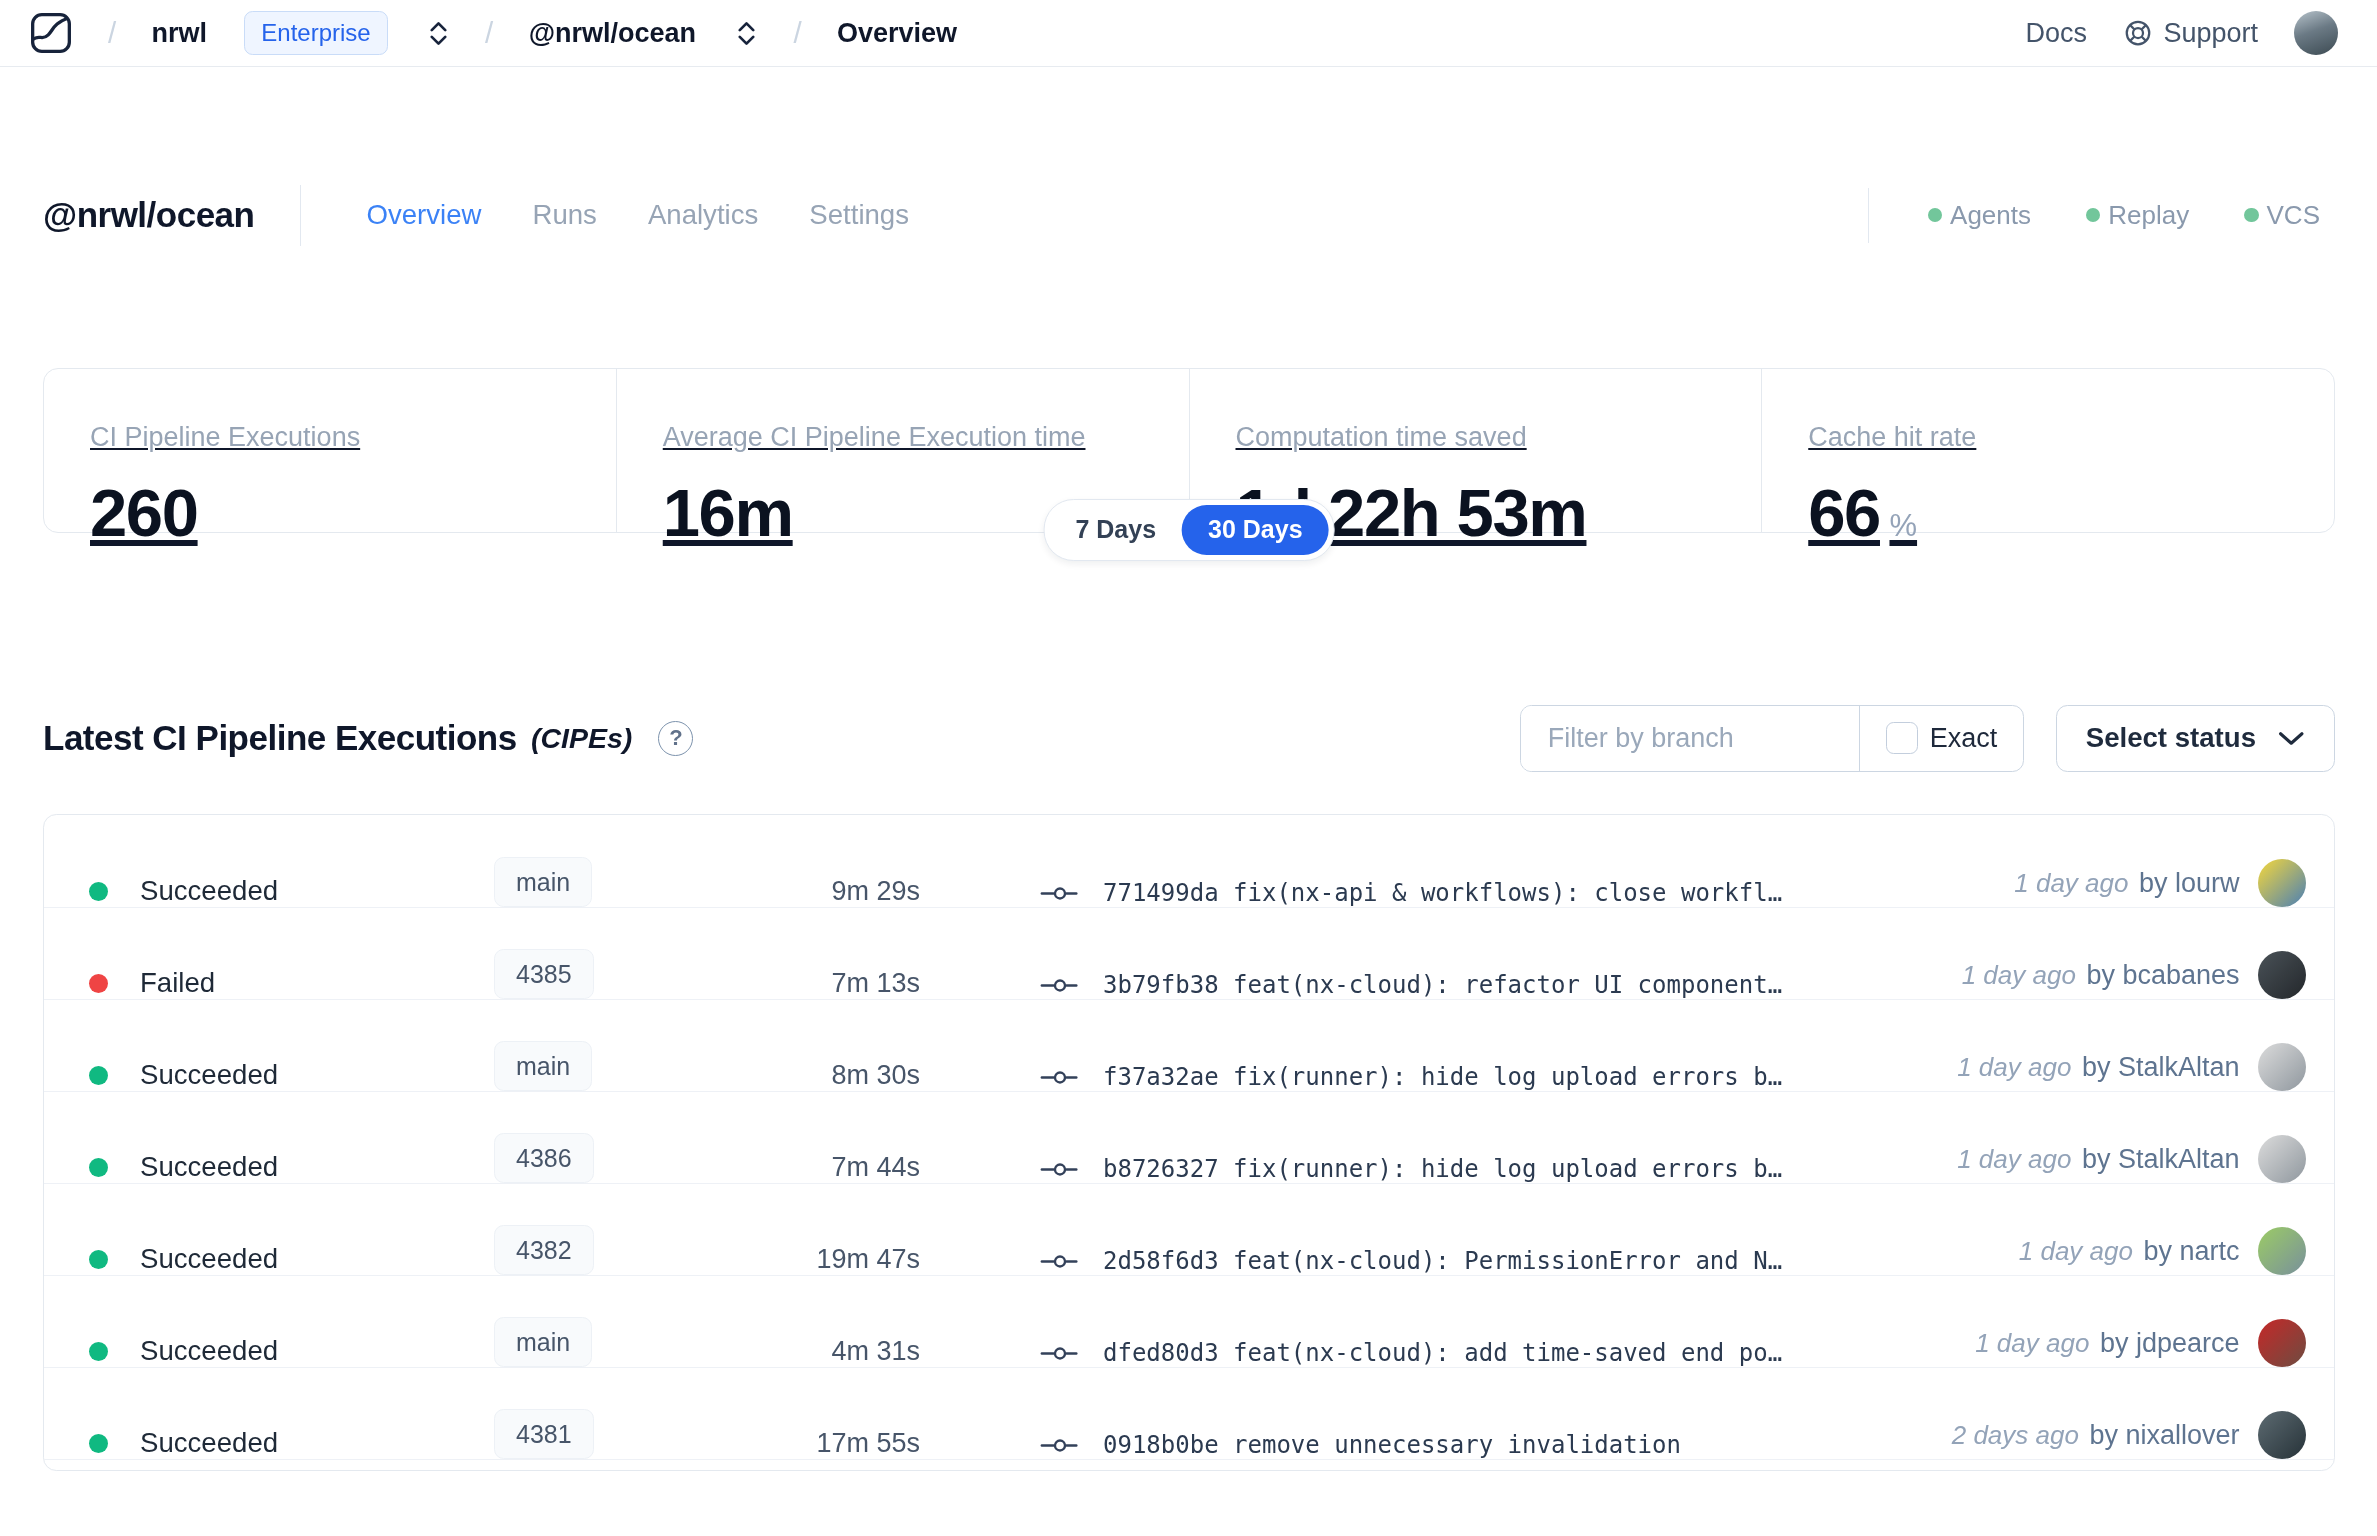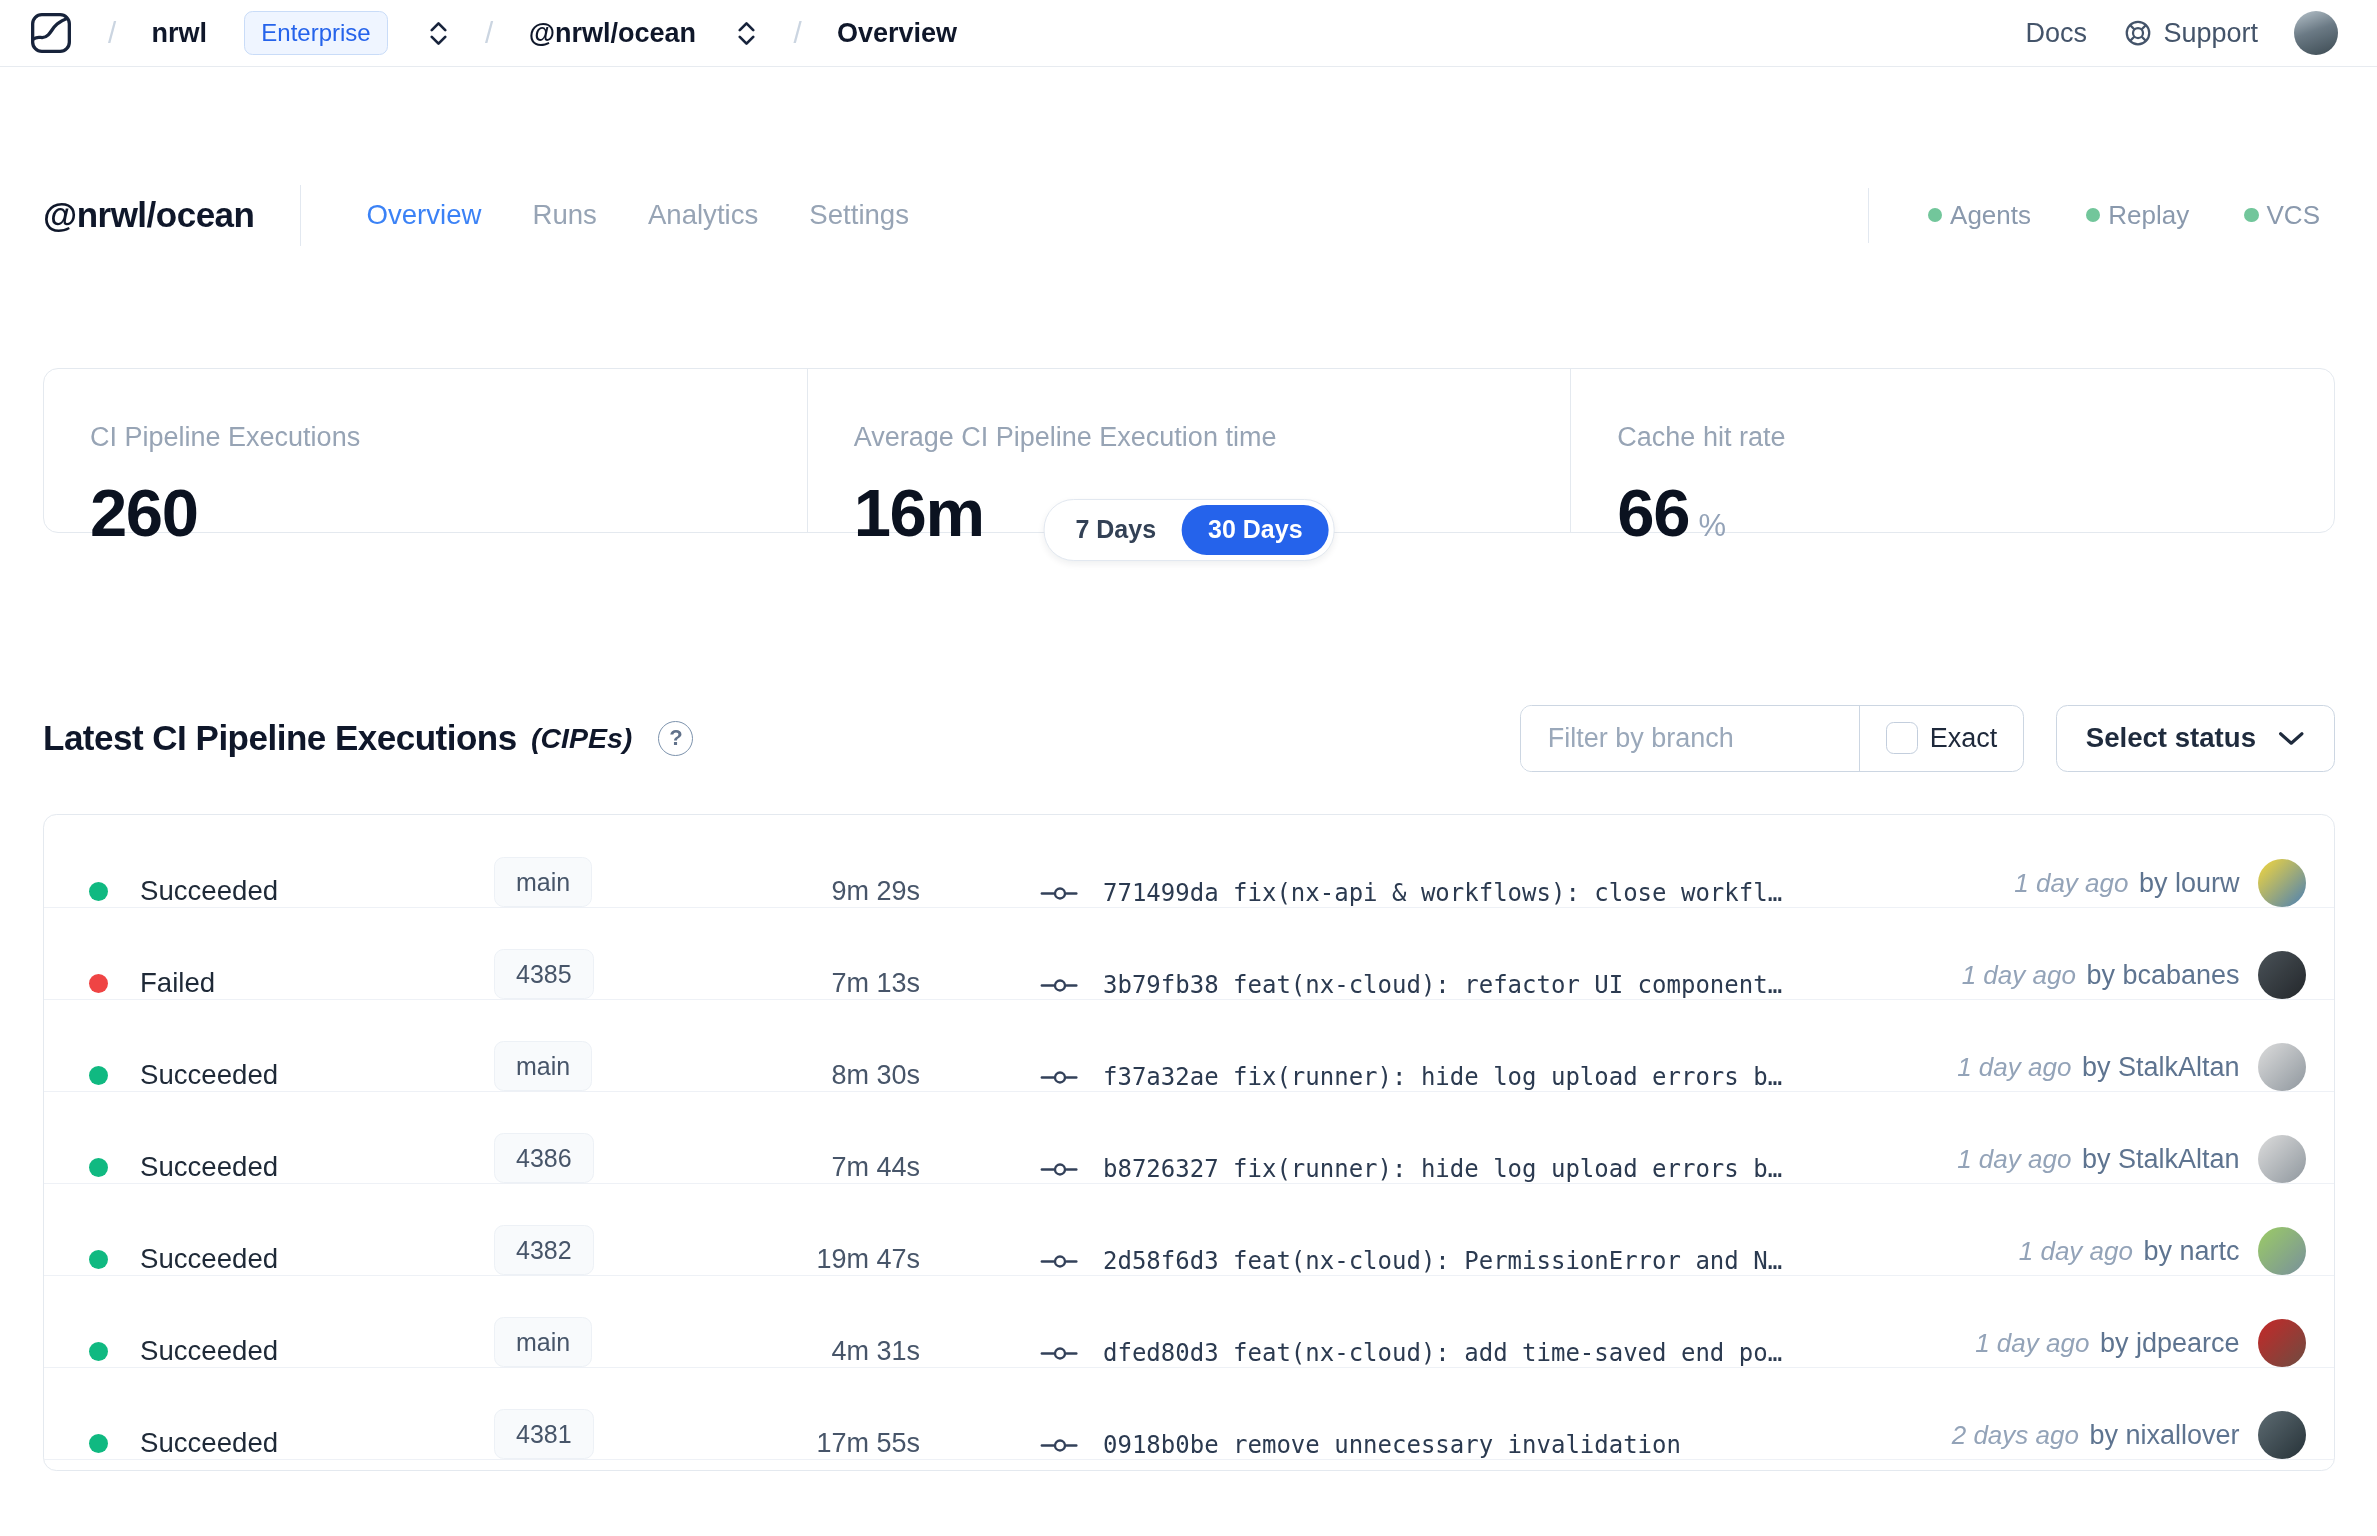--- a/index.html
+++ b/index.html
@@ -29,21 +29,21 @@
   .tab { cursor: pointer; }
   .tab.active { color: #3b82f6; }
   .head-right { margin-left: auto; display: flex; align-items: center; }
   .vdiv2 { width: 1px; height: 55px; background: #e2e8f0; margin-right: 59px; }
   .feature { display: flex; align-items: center; gap: 8px; font-size: 26px; color: #8a99ad; margin-right: 55px; }
   .feature:last-child { margin-right: 15px; }
   .fdot { width: 14.3px; height: 14.3px; border-radius: 50%; background: #72c69b; }
 
   
   .stats { margin: 117px 43px 3px; position: relative; border: 1px solid #e4e9ef;
-    border-radius: 15px; display: flex; height: 165px; background: #fff; }
+    border-radius: 15px; display: flex; height: 165px; background: #fff; text-decoration: underline; }
   .card { flex: 1; padding: 53px 0 0 46px; border-left: 1px solid #e4e9ef; }
   .card:first-child { border-left: none; }
   .card-label { font-size: 27px; color: #97a4b5; font-weight: 500; }
   .card-value { margin-top: 21px; font-size: 67px; font-weight: 700; letter-spacing: -1.4px; color: #0b1220; }
   .card-unit { font-size: 31px; color: #94a3b8; font-weight: 500; margin-left: 9.5px; letter-spacing: 0; }
   .toggle { position: absolute; left: 50%; bottom: -28.5px; transform: translateX(-50%);
     background: #fff; border: 1px solid #e2e8f0; border-radius: 30px; display: flex;
     padding: 4.8px; box-shadow: 0 2.9px 7.6px rgba(15,23,42,.07); }
   .toggle-opt { font-size: 25px; font-weight: 600; color: #334155; padding: 10.5px 26px;
     border-radius: 25px; cursor: pointer; }
@@ -174,20 +174,24 @@
 <section class="stats">
   <div class="card">
     <div class="card-label">CI Pipeline Executions</div>
     <div class="card-value"><span>260</span><span class="card-unit"></span></div>
   </div>
   <div class="card">
     <div class="card-label">Average CI Pipeline Execution time</div>
     <div class="card-value"><span>16m</span><span class="card-unit"></span></div>
   </div>
   <div class="card">
+    <div class="card-label">Computation time saved</div>
+    <div class="card-value"><span>1d 22h 53m</span><span class="card-unit"></span></div>
+  </div>
+  <div class="card">
     <div class="card-label">Cache hit rate</div>
     <div class="card-value"><span>66</span><span class="card-unit">%</span></div>
   </div>
   <div class="toggle">
     <span class="toggle-opt">7 Days</span>
     <span class="toggle-opt active">30 Days</span>
   </div>
 </section>
 
 <section class="cipes-head">

